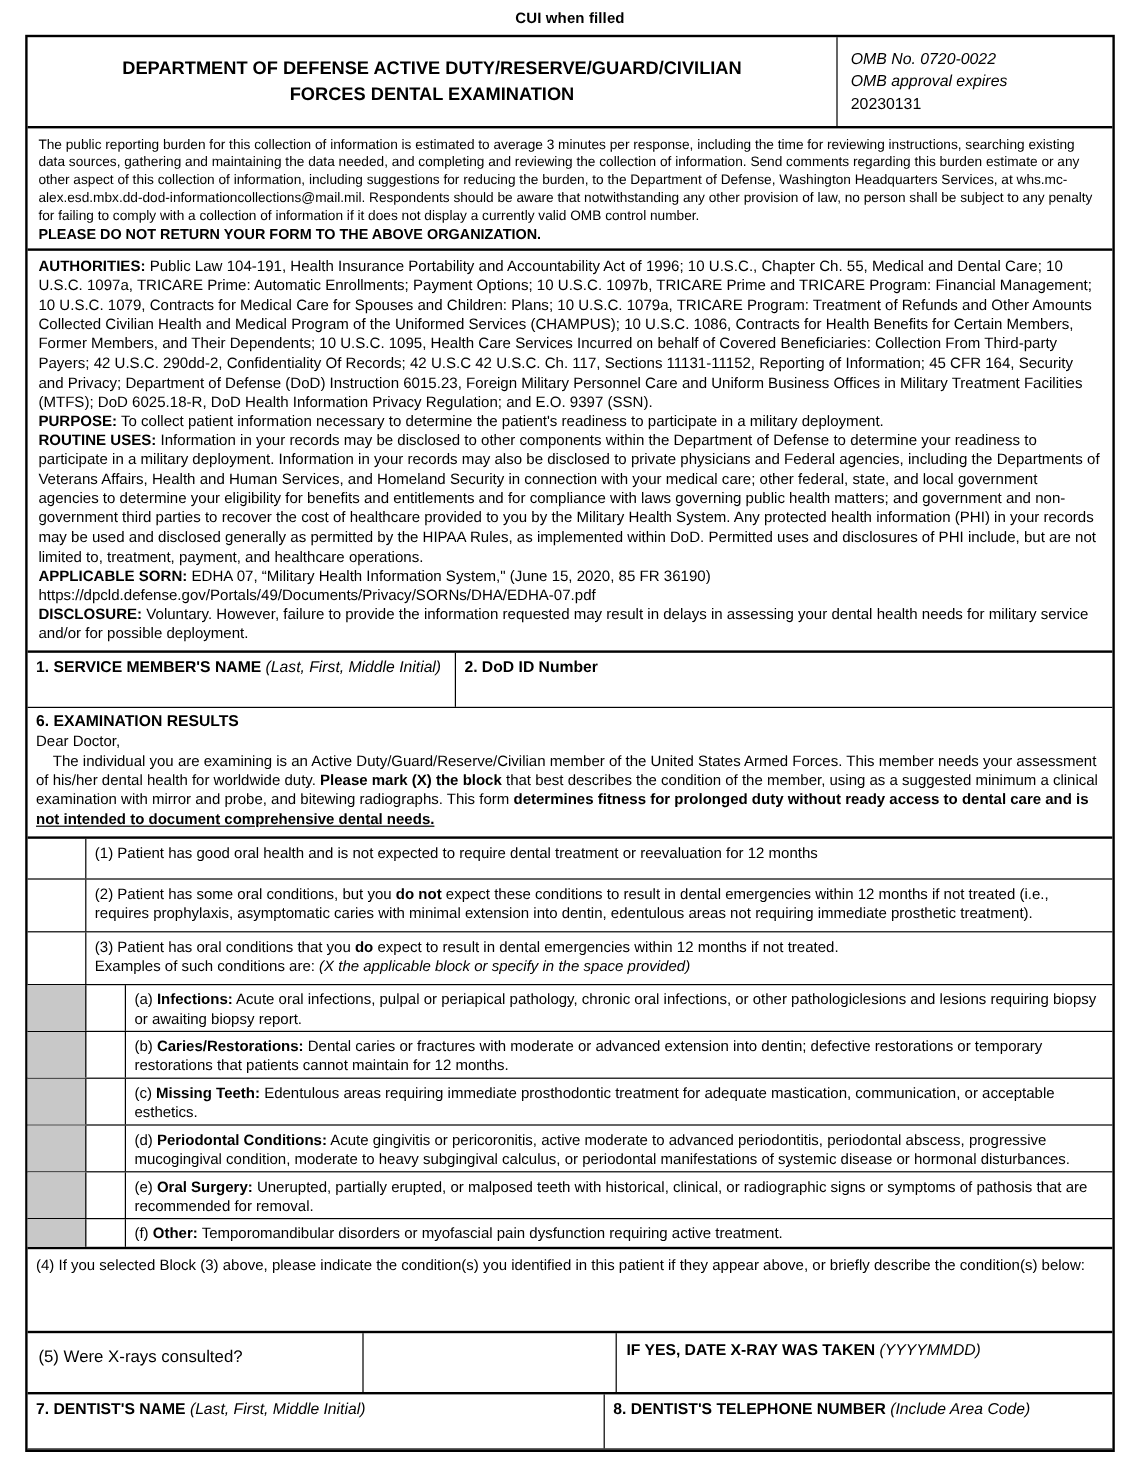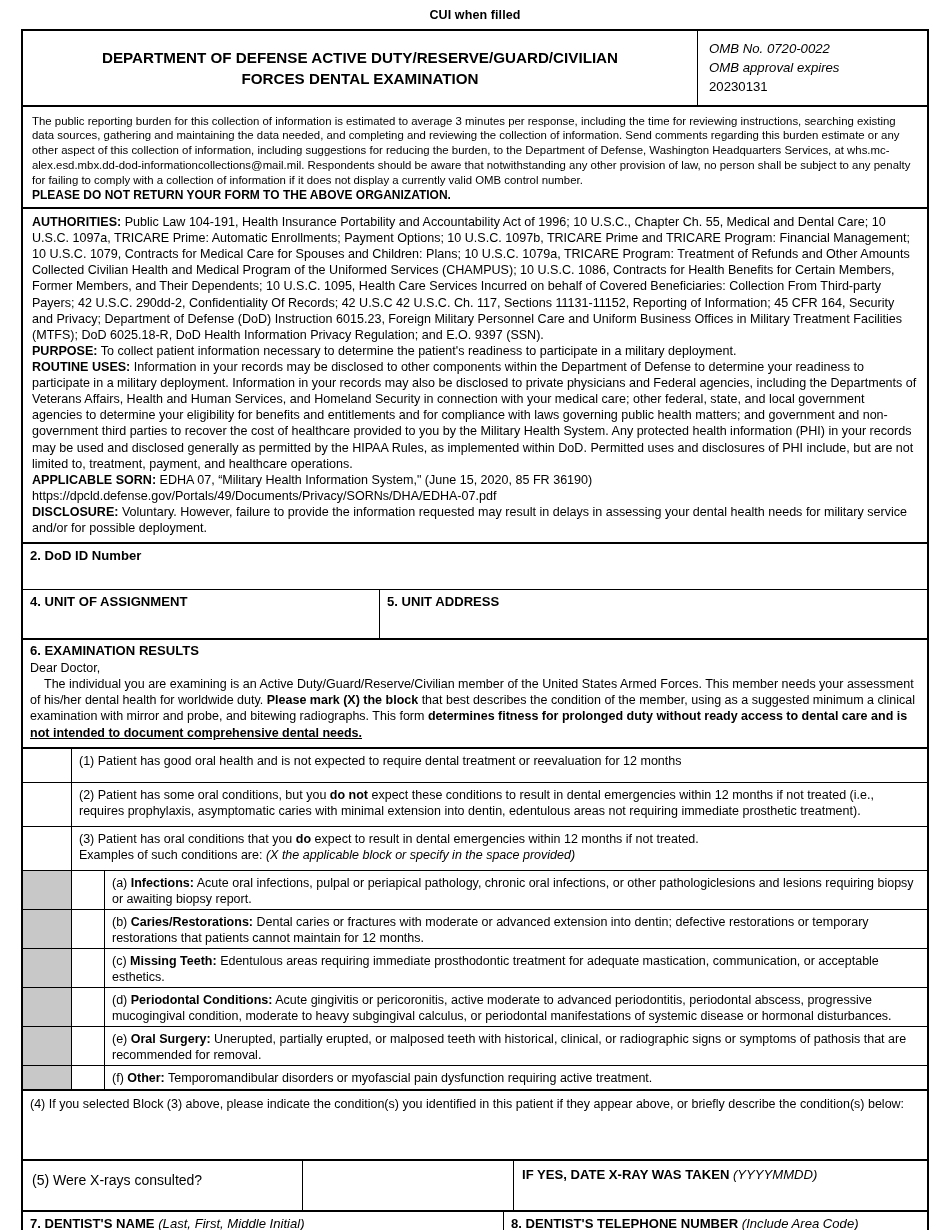--- a/index.html
+++ b/index.html
@@ -184,33 +184,29 @@
 
     <div class="privacy">
       <p><b>AUTHORITIES:</b><span> Public Law 104-191, Health Insurance Portability and Accountability Act of 1996; 10 U.S.C., Chapter Ch. 55, Medical and Dental Care; 10 U.S.C. 1097a, TRICARE Prime: Automatic Enrollments; Payment Options; 10 U.S.C. 1097b, TRICARE Prime and TRICARE Program: Financial Management; 10 U.S.C. 1079, Contracts for Medical Care for Spouses and Children: Plans; 10 U.S.C. 1079a, TRICARE Program: Treatment of Refunds and Other Amounts Collected Civilian Health and Medical Program of the Uniformed Services (CHAMPUS); 10 U.S.C. 1086, Contracts for Health Benefits for Certain Members, Former Members, and Their Dependents; 10 U.S.C. 1095, Health Care Services Incurred on behalf of Covered Beneficiaries: Collection From Third-party Payers; 42 U.S.C. 290dd-2, Confidentiality Of Records; 42 U.S.C 42 U.S.C. Ch. 117, Sections 11131-11152, Reporting of Information; 45 CFR 164, Security and Privacy; Department of Defense (DoD) Instruction 6015.23, Foreign Military Personnel Care and Uniform Business Offices in Military Treatment Facilities (MTFS); DoD 6025.18-R, DoD Health Information Privacy Regulation; and E.O. 9397 (SSN).</span></p>
       <p><b>PURPOSE:</b><span> To collect patient information necessary to determine the patient's readiness to participate in a military deployment.</span></p>
       <p><b>ROUTINE USES:</b><span> Information in your records may be disclosed to other components within the Department of Defense to determine your readiness to participate in a military deployment. Information in your records may also be disclosed to private physicians and Federal agencies, including the Departments of Veterans Affairs, Health and Human Services, and Homeland Security in connection with your medical care; other federal, state, and local government agencies to determine your eligibility for benefits and entitlements and for compliance with laws governing public health matters; and government and non-government third parties to recover the cost of healthcare provided to you by the Military Health System. Any protected health information (PHI) in your records may be used and disclosed generally as permitted by the HIPAA Rules, as implemented within DoD.  Permitted uses and disclosures of PHI include, but are not limited to, treatment, payment, and healthcare operations.</span></p>
       <p><b>APPLICABLE SORN:</b><span> EDHA 07, “Military Health Information System," (June 15, 2020, 85 FR 36190) https://dpcld.defense.gov/Portals/49/Documents/Privacy/SORNs/DHA/EDHA-07.pdf</span></p>
       <p><b>DISCLOSURE:</b><span> Voluntary. However, failure to provide the information requested may result in delays in assessing your dental health needs for military service and/or for possible deployment.</span></p>
     </div>
 
     <div class="frow" style="height:45px;">
+      <div class="fcell" style="flex:0 0 356px;">
+        <span>1. SERVICE MEMBER'S NAME</span>
+        <span class="sub">(Last, First, Middle Initial)</span>
+      </div>
       <div class="fcell" style="flex:0 0 220px;">
         <span>2. DoD ID Number</span>
       </div>
     </div>
 
-    <div class="frow thick" style="height:48px;">
-      <div class="fcell" style="flex:0 0 356px;">
-        <span>4. UNIT OF ASSIGNMENT</span>
-      </div>
-      <div class="fcell" style="flex:1 1 auto;">
-        <span>5. UNIT ADDRESS</span>
-      </div>
-    </div>
 
     <div class="exam-head">
       <div class="exam-title">6. EXAMINATION RESULTS</div>
       <div>Dear Doctor,</div>
       <div class="exam-para"><span>The individual you are examining is an Active Duty/Guard/Reserve/Civilian member of the United States Armed Forces. This member needs your assessment of his/her dental health for worldwide duty. </span><b>Please mark (X) the block</b><span> that best describes the condition of the member, using as a suggested minimum a clinical examination with mirror and probe, and bitewing radiographs. This form </span><b>determines fitness for prolonged duty without ready access to dental care and is </b><b class="u">not intended to document comprehensive dental needs.</b></div>
     </div>
 
     <div class="opt-row" style="height:33px;">
       <div class="opt-box"></div>
       <div class="opt-text"><span>(1) Patient has good oral health and is not expected to require dental treatment or reevaluation for 12 months</span></div>

